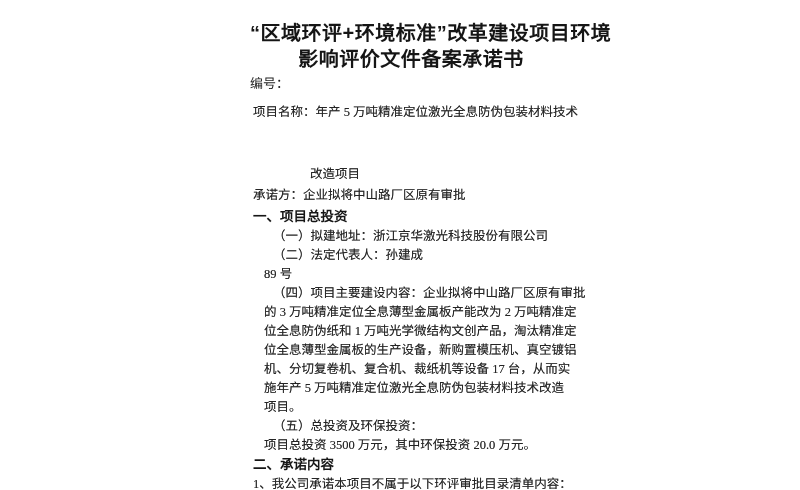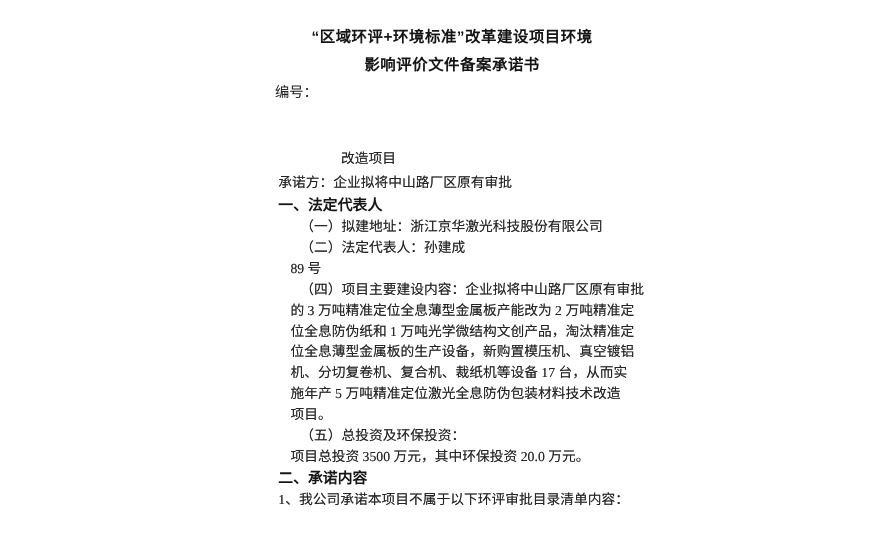--- a/index.html
+++ b/index.html
@@ -19,21 +19,21 @@
   .doc {
     position: absolute;
     left: 250px;
     top: 20px;
     width: 322px;
   }
   .title {
     text-align: center;
     font-family: "Liberation Sans", sans-serif;
     font-weight: bold;
-    font-size: 14px;
+    font-size: 20px;
     line-height: 26px;
     color: #151515;
     letter-spacing: 0.5px;
     white-space: nowrap;
   }
   .serial {
     margin-top: 2px;
     text-align: left;
     padding-right: 62px;
     font-size: 13px;
@@ -74,25 +74,26 @@
   <div class="doc">
 
     <div class="title">
       <div>“区域环评+环境标准”改革建设项目环境</div>
       <div>影响评价文件备案承诺书</div>
     </div>
 
     <div class="serial">编号：</div>
 
     <div class="meta">
+      <div class="bl ind-base">项目名称：年产 5 万吨精准定位激光全息防伪包装材料技术</div>
       <div class="bl ind-wrap">改造项目</div>
       <div class="bl ind-base">承诺方：企业拟将中山路厂区原有审批</div>
     </div>
 
-    <div class="h">一、法定代表人</div>
+    <div class="h">一、项目总投资</div>
 
     <div class="body">
       <div class="bl ind-item">（一）拟建地址：浙江京华激光科技股份有限公司</div>
       <div class="bl ind-item">（二）法定代表人：孙建成</div>
       <div class="bl ind-cont">89 号</div>
       <div class="bl ind-item">（四）项目主要建设内容：企业拟将中山路厂区原有审批</div>
       <div class="bl ind-cont">的 3 万吨精准定位全息薄型金属板产能改为 2 万吨精准定</div>
       <div class="bl ind-cont">位全息防伪纸和 1 万吨光学微结构文创产品，淘汰精准定</div>
       <div class="bl ind-cont">位全息薄型金属板的生产设备，新购置模压机、真空镀铝</div>
       <div class="bl ind-cont">机、分切复卷机、复合机、裁纸机等设备 17 台，从而实</div>

